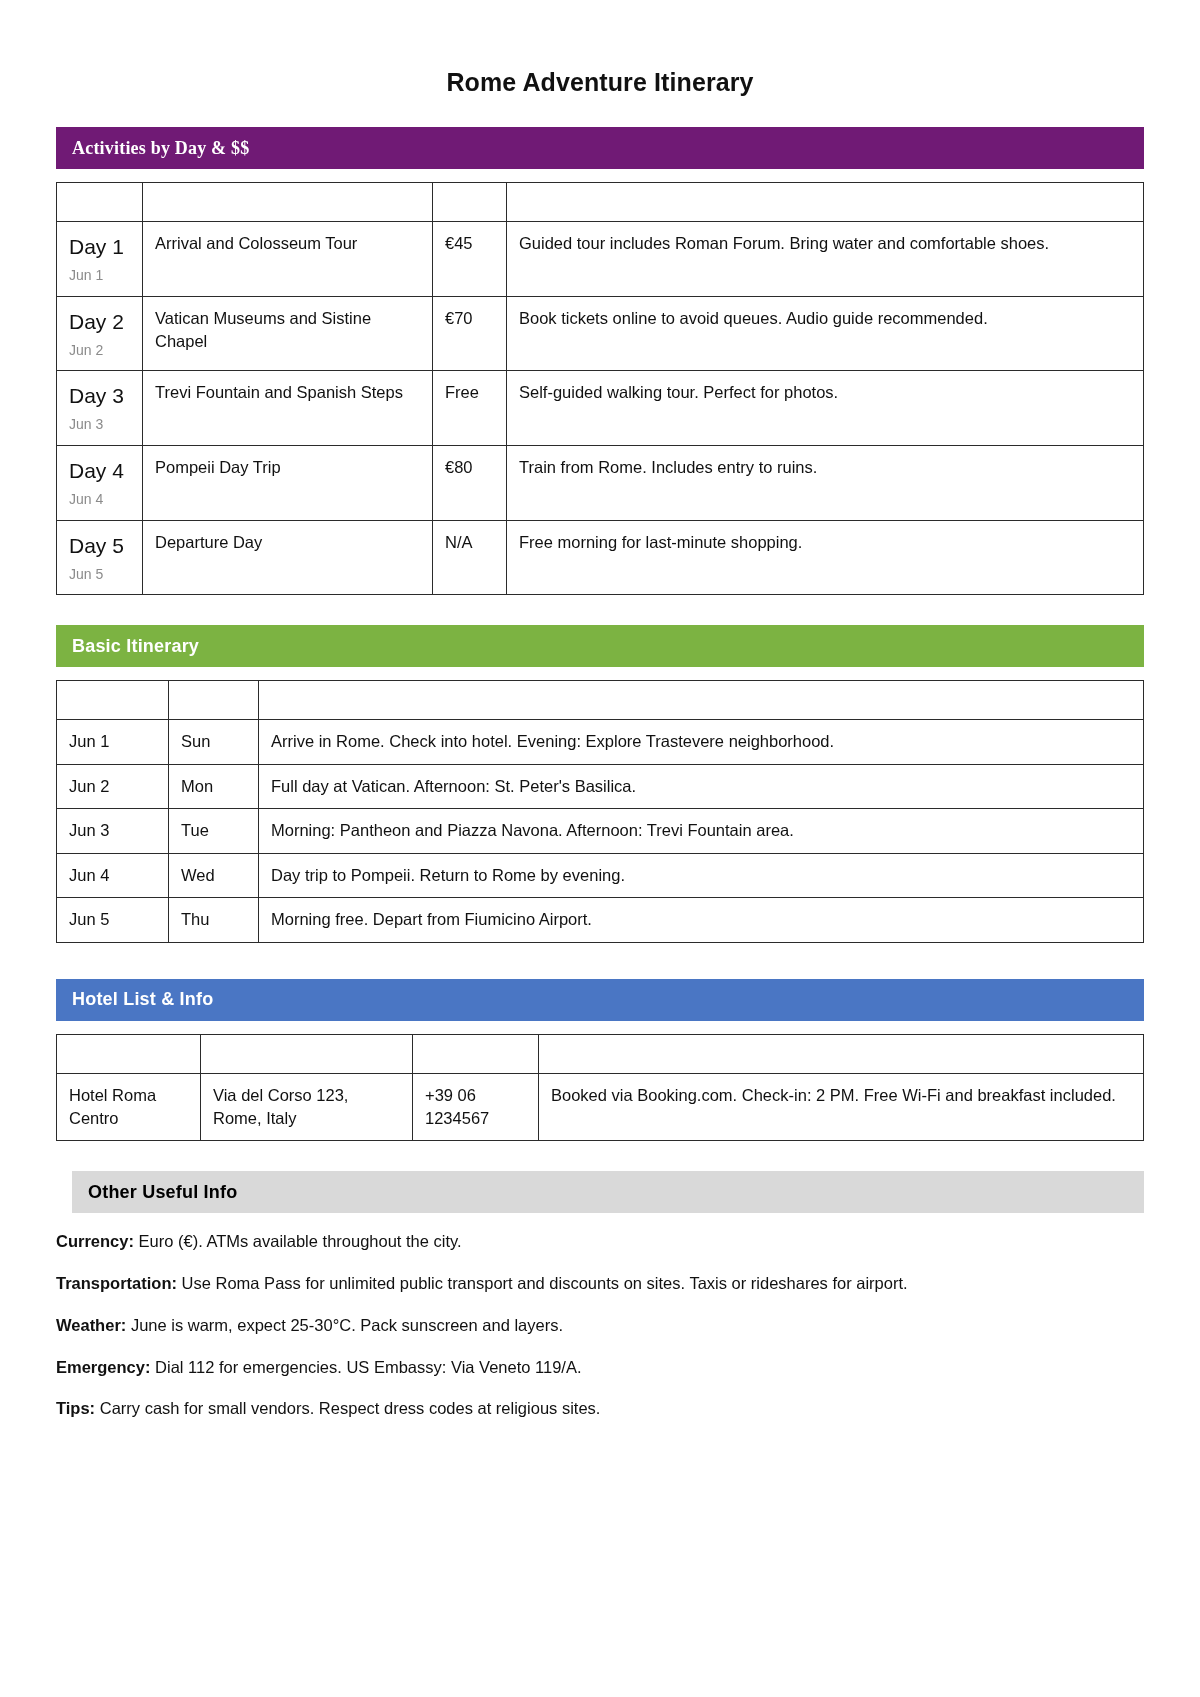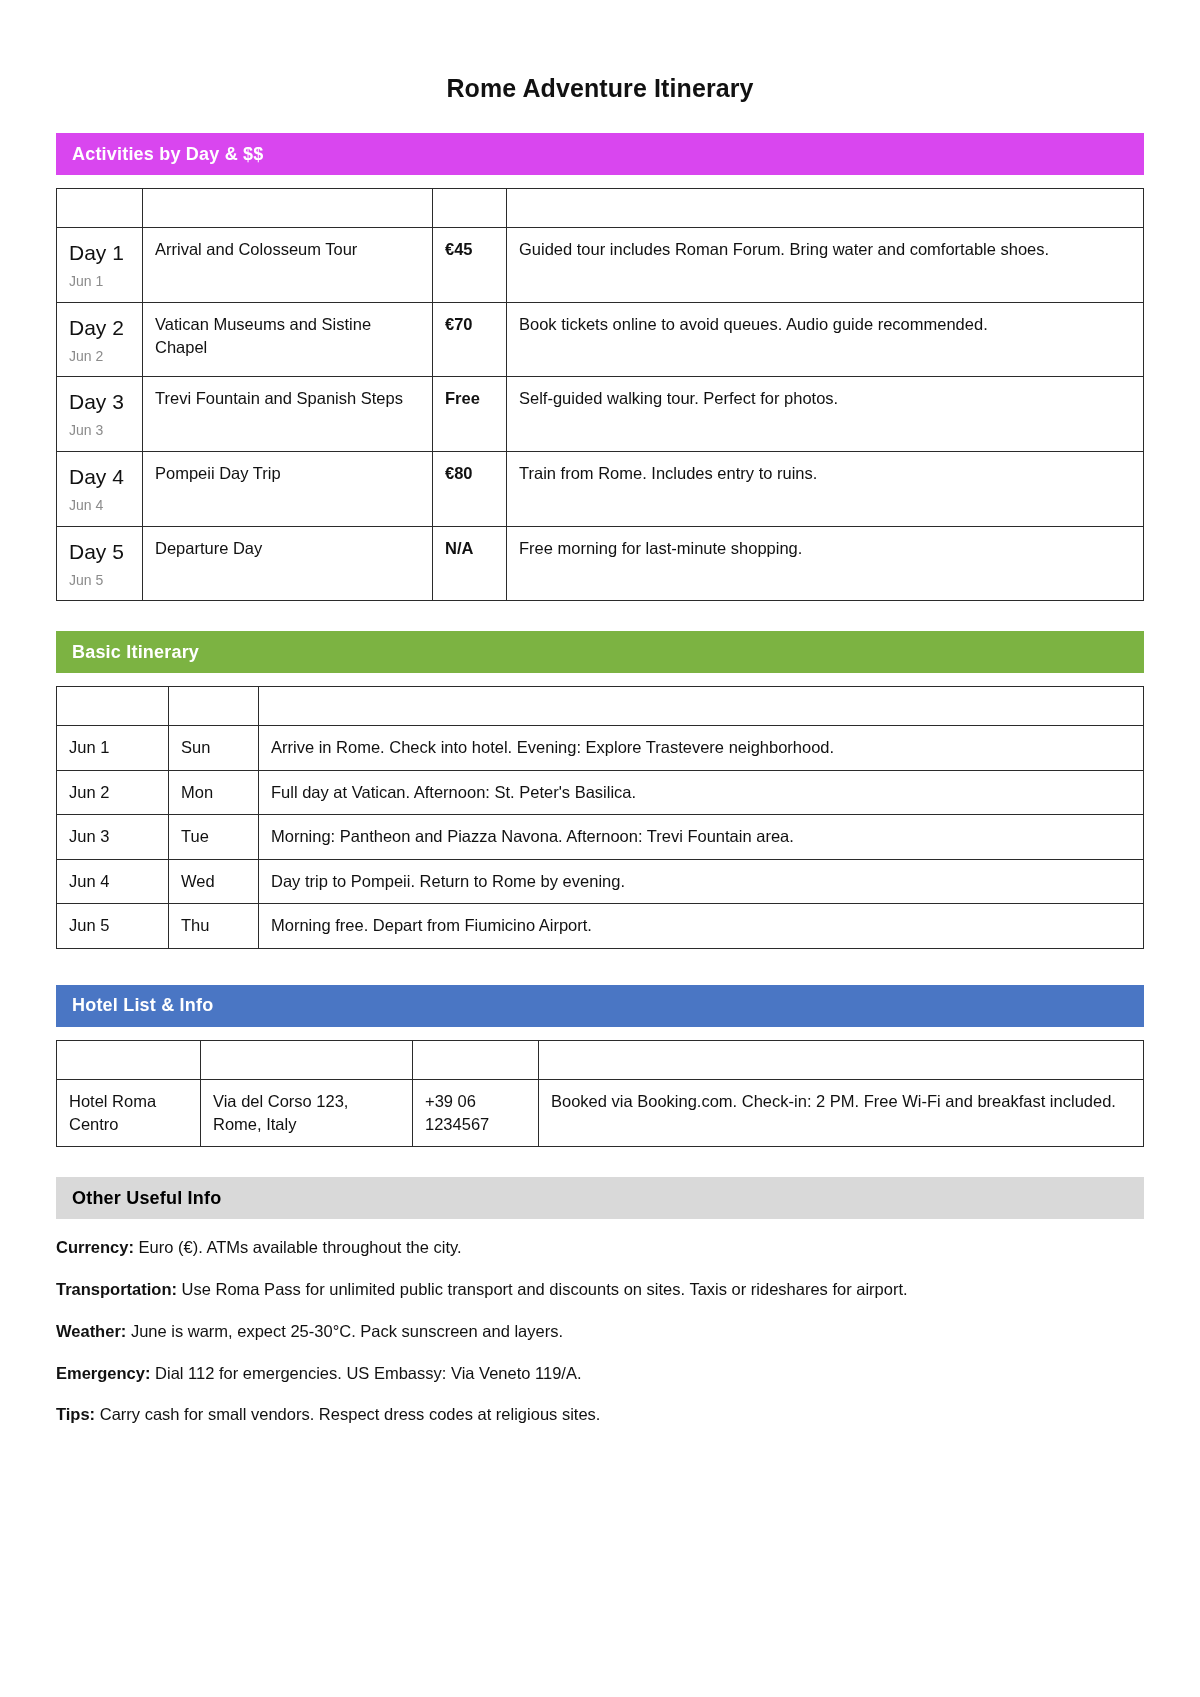--- a/index.html
+++ b/index.html
@@ -11,21 +11,21 @@
     width: 1200px;
     height: 1697px;
     font-family: "Liberation Sans", sans-serif;
     color: #000000;
     -webkit-font-smoothing: antialiased;
   }
   .page {
     width: 1200px;
     height: 1697px;
     box-sizing: border-box;
-    padding: 6px 56px;
+    padding: 0 56px;
     position: relative;
     background: #ffffff;
   }
   .doc-title {
     text-align: center;
     font-size: 25px;
     font-weight: bold;
     color: #111111;
     padding-top: 68px;
     letter-spacing: 0.1px;
@@ -36,24 +36,24 @@
     margin-top: 30px;
     height: 42px;
     display: flex;
     align-items: center;
     padding-left: 16px;
     box-sizing: border-box;
     font-size: 18px;
     font-weight: bold;
     letter-spacing: 0.2px;
   }
-  .section-bar.orange { background: #d946ef; color: #ffffff; }
+  .section-bar.orange { background: #701a75; color: #ffffff; font-family: Liberation Serif, serif; }
   .section-bar.green  { background: #7cb342; color: #ffffff; }
   .section-bar.blue   { background: #4a76c4; color: #ffffff; margin-top: 36px; }
-  .section-bar.gray   { background: #d9d9d9; color: #000000; font-size: 18px; }
+  .section-bar.gray   { background: #d9d9d9; color: #000000; font-size: 18px; margin-left: 16px; }
 
   
   table.grid {
     border-collapse: collapse;
     width: 100%;
     margin-top: 13px;
     table-layout: fixed;
   }
   table.grid td {
     border: 1.5px solid #2b2b2b;
@@ -73,21 +73,21 @@
     color: #111111;
     white-space: nowrap;
   }
   .day-sub {
     font-size: 14px;
     color: #8b8b8b;
     margin-top: 4px;
   }
   .cost {
     color: #3b6fc9;
-    font-weight: bold;
+    font-weight: normal;
     font-size: 16.5px;
   }
 
   
   .col-day   { width: 86px; }
   .col-act   { width: 290px; }
   .col-cost  { width: 74px; }
 
   
   .col-date  { width: 112px; }

